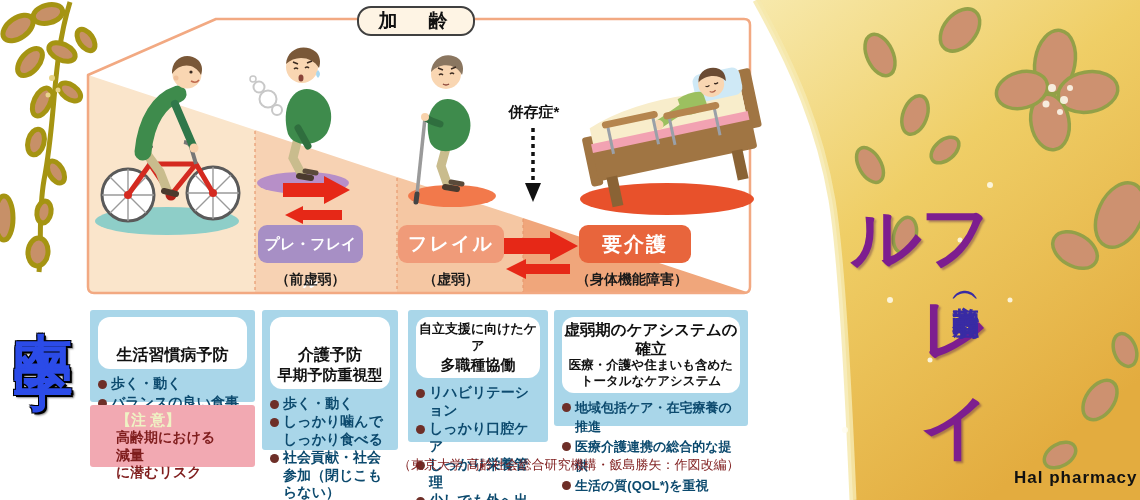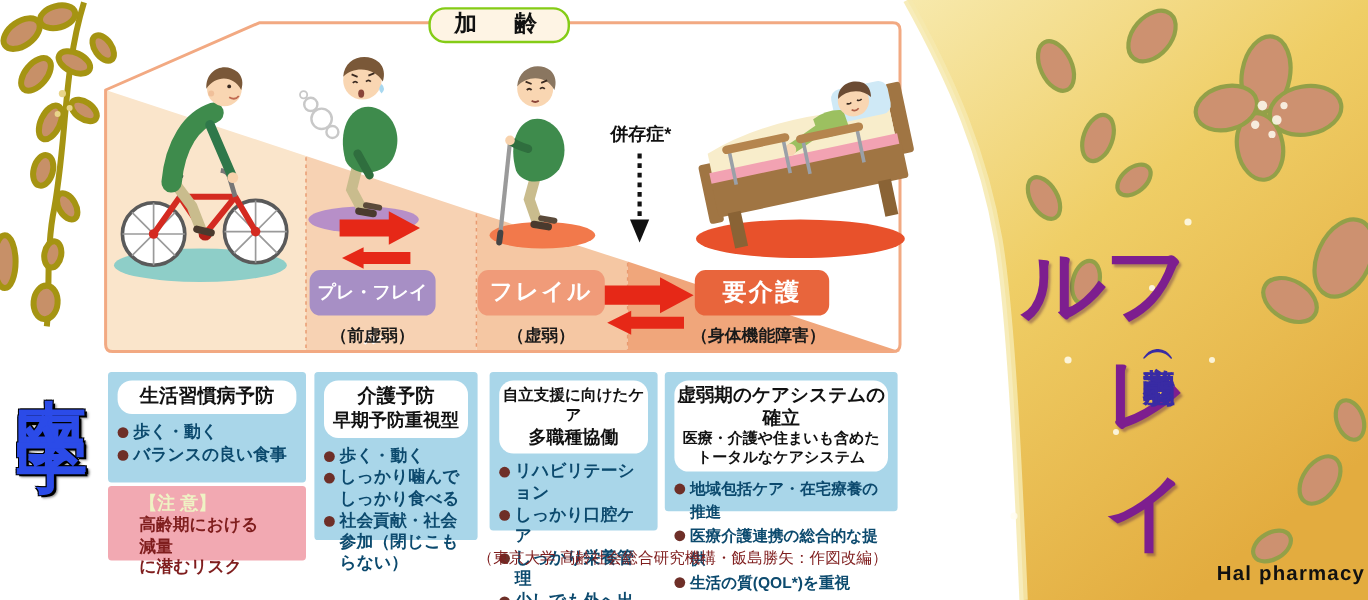--- a/index.html
+++ b/index.html
@@ -3,21 +3,21 @@
 <meta charset="utf-8">
 <style>
   html,body{margin:0;padding:0;background:#fff;}
   .canvas{position:relative;width:1140px;height:500px;overflow:hidden;background:#fff;
     font-family:"Liberation Sans","DejaVu Sans",sans-serif;}
   .bg{position:absolute;left:0;top:0;z-index:1;}
   .ov{position:absolute;z-index:2;}
 
   
   .age-box{left:357px;top:6px;width:114px;height:26px;line-height:26px;text-align:center;
-    background:#FEF4E4;border:2px solid #84cc16;border-radius:14px;font-size:19px;font-weight:bold;
+    background:#FEF4E4;border:2px solid #404040;border-radius:14px;font-size:19px;font-weight:bold;
     letter-spacing:6px;color:#111;}
 
   
   .stage{height:38px;line-height:38px;text-align:center;color:#fff;font-weight:bold;border-radius:9px;}
   .s1{left:126px;top:225px;width:106px;font-size:22px;letter-spacing:4px;background:#7EC5BD;}
   .s2{left:258px;top:225px;width:105px;font-size:15px;background:#A78FC5;}
   .s3{left:398px;top:225px;width:106px;font-size:19px;letter-spacing:2px;background:#F09B79;}
   .s4{left:579px;top:225px;width:112px;font-size:20px;letter-spacing:2px;background:#E8653C;}
   .sub{top:270px;height:18px;line-height:18px;text-align:center;color:#1A1A1A;font-size:14px;font-weight:bold;}
   .sub2{left:258px;width:105px;}
@@ -26,21 +26,21 @@
 
   .comorbid{left:493px;top:103px;width:82px;text-align:center;font-size:15px;color:#111;font-weight:bold;}
 
   
   .bluebox{background:#A9D6E9;border-radius:3px;padding:7px 8px 6px 8px;box-sizing:border-box;}
   .b1{left:90px;top:310px;width:165px;height:92px;}
   .b2{left:262px;top:310px;width:136px;height:140px;}
   .b3{left:408px;top:310px;width:140px;height:132px;}
   .b4{left:554px;top:310px;width:194px;height:116px;}
   .pill{background:#fff;border-radius:12px;text-align:center;color:#111;font-weight:bold;padding:4px 2px;}
-  .pill .t1{font-size:16px;line-height:1.25;display:block;}
+  .pill .t1{font-size:16px;line-height:1.25;display:block;margin-top:24px;}
   .pill .t1s{font-size:13px;line-height:1.3;display:block;}
   .pill .t1b4{font-size:15.5px;line-height:1.2;display:block;}
   .pill .t2{font-size:15px;line-height:1.3;display:block;}
   .pill .t2s{font-size:12.5px;line-height:1.25;display:block;font-weight:bold;}
   .bullets{margin-top:6px;}
   .bullet{display:flex;align-items:flex-start;margin:1px 0;}
   .dot{flex:none;width:9px;height:9px;border-radius:50%;background:#6E2F28;margin:5px 4px 0 0;}
   .btext{color:#0c4a6e;font-weight:bold;font-size:14px;line-height:1.25;}
   .b4 .btext{font-size:13px;line-height:1.45;}
   .b4 .dot{margin-top:4px;}

